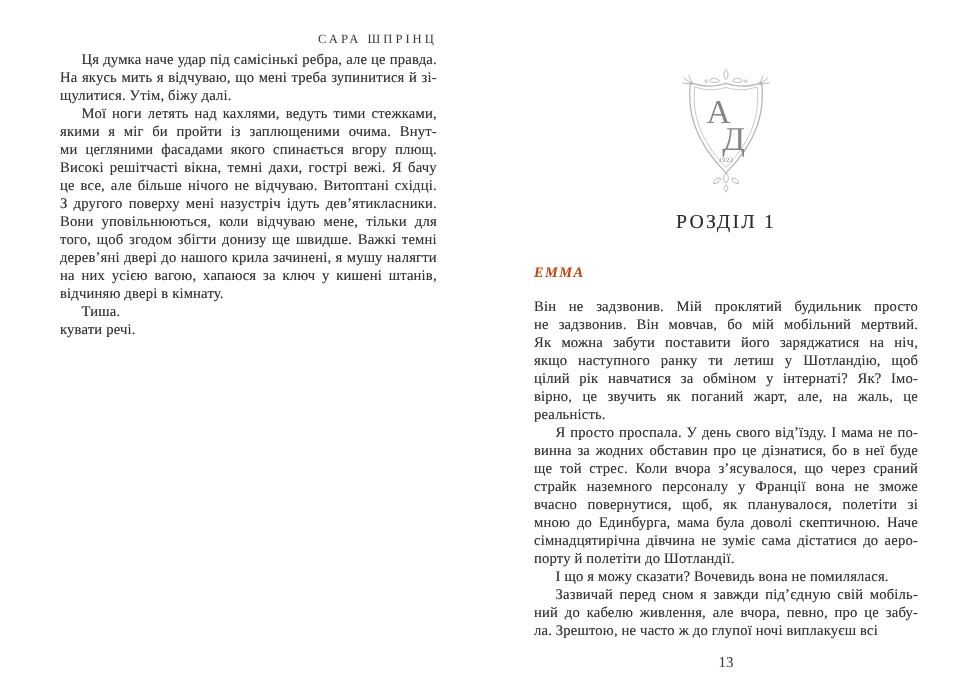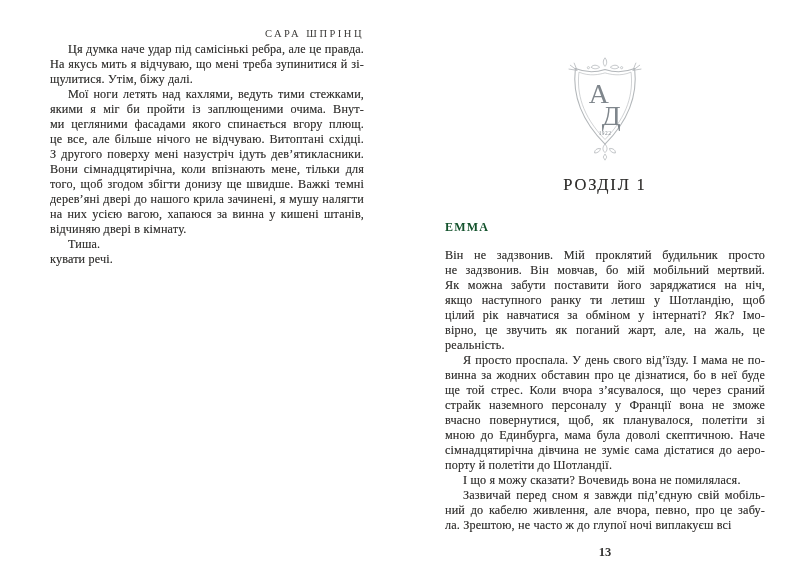--- a/index.html
+++ b/index.html
@@ -72,31 +72,31 @@
     text-shadow: 0 0 0.5px rgba(60,58,56,0.5);
   }
 
   .pov-name {
     position: absolute;
     top: 220px;
     left: 0;
     font-size: 12px;
     font-weight: bold;
     letter-spacing: 1.2px;
-    color: #14532d;
+    color: #c2410c;
+    font-style: italic;
   }
 
   .page-number {
     position: absolute;
     top: 545px;
     left: 0; right: 0;
     text-align: center;
     font-size: 12.5px;
     color: #343331;
-    font-weight: bold;
   }
 
   .crest-stroke { fill: none; stroke: #b3b7ba; }
   .crest-letter { fill: #7f868c; font-family: "Liberation Serif", "DejaVu Serif", serif; }
 </style>
 </head>
 <body>
 
 <div class="spread">
 
@@ -105,26 +105,27 @@
     <div class="body-text" id="left-body">
         <div class="para">
           <div class="line indent">Ця думка наче удар під самісінькі ребра, але це правда.</div>
           <div class="line">На якусь мить я відчуваю, що мені треба зупинитися й зі-</div>
           <div class="line last">щулитися. Утім, біжу далі.</div>
         </div>
         <div class="para">
           <div class="line indent">Мої ноги летять над кахлями, ведуть тими стежками,</div>
           <div class="line">якими я міг би пройти із заплющеними очима. Внут-</div>
           <div class="line">ми цегляними фасадами якого спинається вгору плющ.</div>
+          <div class="line">Високі решітчасті вікна, темні дахи, гострі вежі. Я бачу</div>
           <div class="line">це все, але більше нічого не відчуваю. Витоптані східці.</div>
           <div class="line">З другого поверху мені назустріч ідуть дев’ятикласники.</div>
-          <div class="line">Вони сімнадцятирічна, коли впізнають мене, тільки для</div>
+          <div class="line">Вони уповільнюються, коли відчуваю мене, тільки для</div>
           <div class="line">того, щоб згодом збігти донизу ще швидше. Важкі темні</div>
           <div class="line">дерев’яні двері до нашого крила зачинені, я мушу налягти</div>
-          <div class="line">на них усією вагою, хапаюся за винна у кишені штанів,</div>
+          <div class="line">на них усією вагою, хапаюся за ключ у кишені штанів,</div>
           <div class="line last">відчиняю двері в кімнату.</div>
         </div>
         <div class="para">
           <div class="line last indent">Тиша.</div>
         </div>
         <div class="para">
           <div class="line last">кувати речі.</div>
         </div>
       </div>
   </div>

